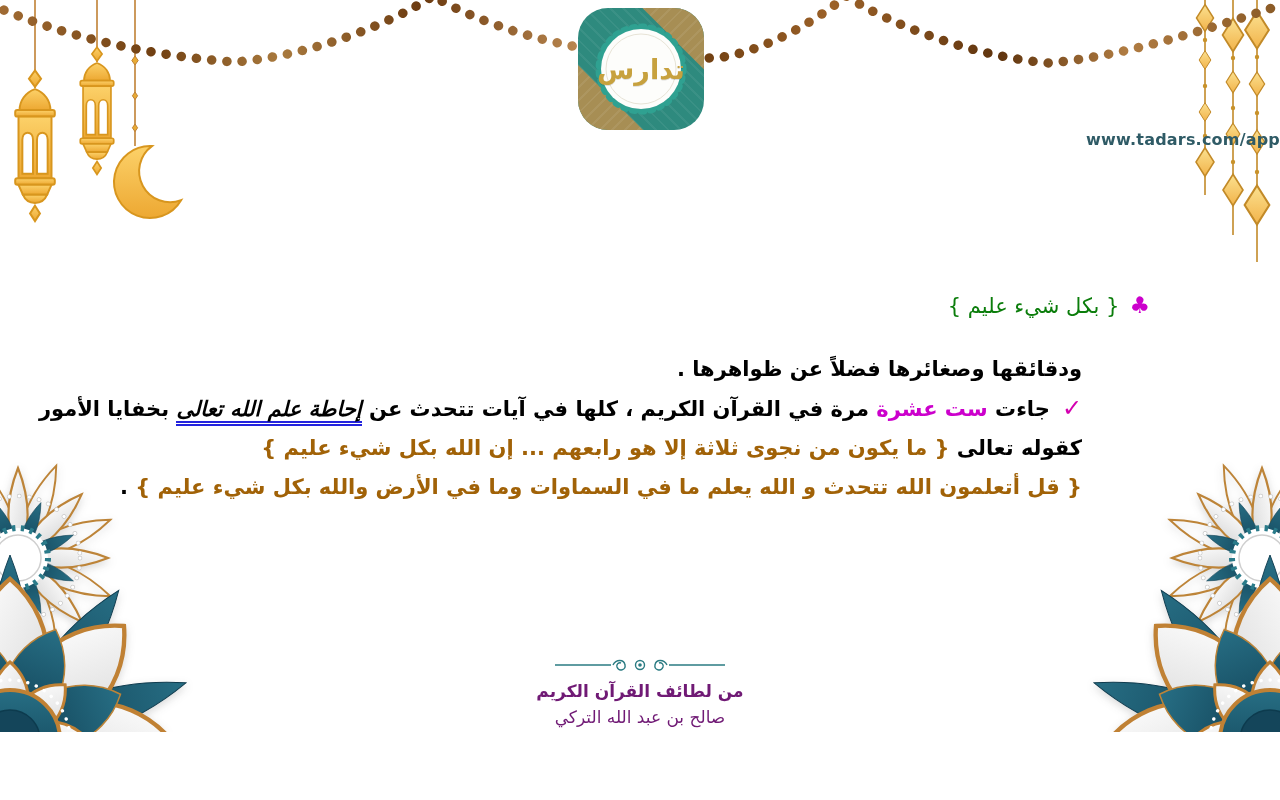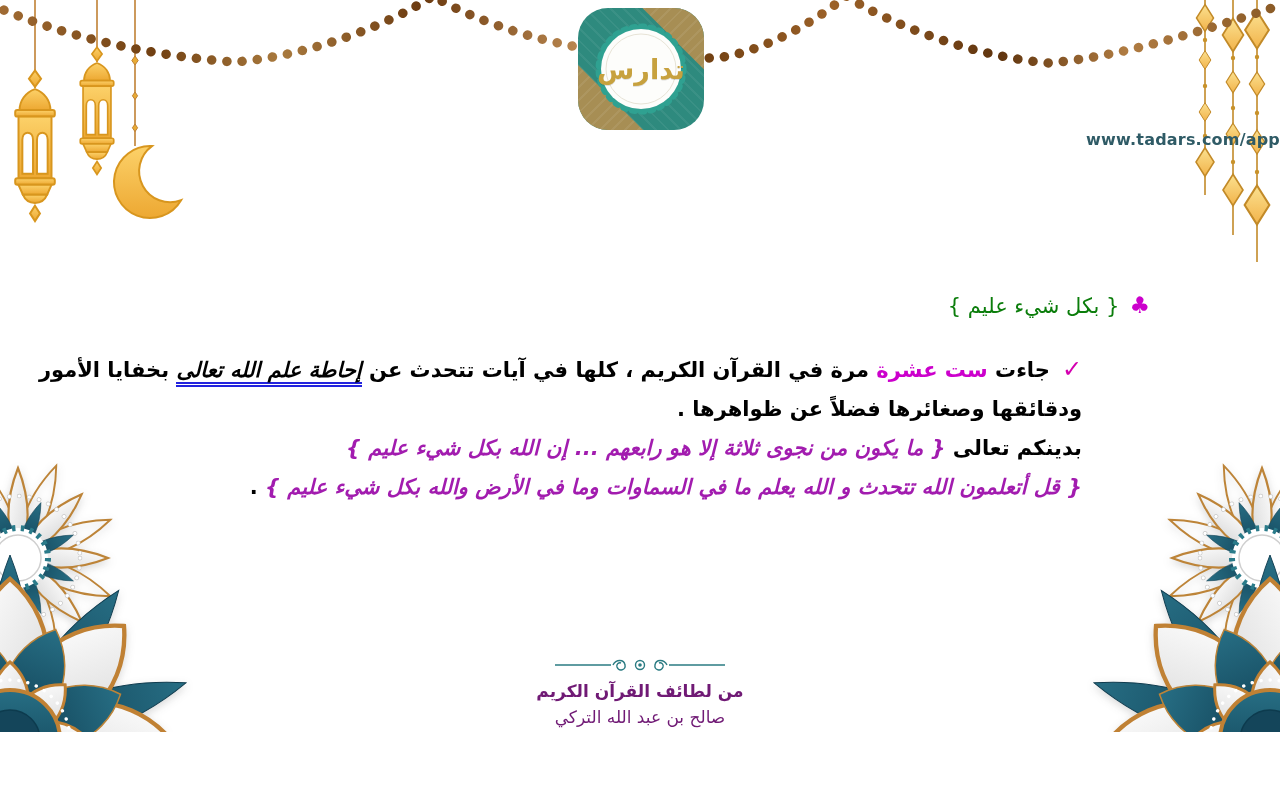--- a/index.html
+++ b/index.html
@@ -34,21 +34,21 @@
           font-size:21px; font-weight:normal; white-space:nowrap; }
   .club { color:#cc00cc; font-size:23px; margin-left:10px; }
   .heading-text { color:#0b7d0b; }
 
   
   .bodytext { position:absolute; top:350px; right:198px; left:140px; direction:rtl; text-align:right;
           z-index:5; font-size:21px; font-weight:bold; color:#000000; line-height:39px; }
   .bline { white-space:nowrap; }
   .check { color:#d400b0; font-size:24px; margin-left:12px; font-style:italic; }
   .magenta { color:#cc00cc; }
-  .green { color:#a21caf;font-style:italic; }
+  .green { color:#a16207; }
   .blue-underline { font-style:italic; border-bottom:5px double #2323dd; padding-bottom:0px; }
 
   
   .footer { position:absolute; left:0; right:0; bottom:2px; text-align:center; z-index:5; color:#701a75; }
   .footer .series { font-size:17px; font-weight:bold; line-height:26px; margin-top:2px; }
   .footer .author { font-size:17px; font-weight:normal; line-height:26px; }
   .footer .handle { font-size:15px; font-weight:bold; line-height:20px; }
 </style>
 </head>
 <body>
@@ -343,26 +343,26 @@
     </svg>
     <div class="logo-word" dir="rtl">تدارس</div>
   </div>
   <div class="app-url">www.tadars.com/app</div>
 
   <div class="heading">
     <span class="club">♣</span><span class="heading-text">{ بكل شيء عليم }</span>
   </div>
 
   <div class="bodytext" dir="rtl">
+    <div class="bline">ودقائقها وصغائرها فضلاً عن ظواهرها .</div>
     <div class="bline">
       <span class="check">✓</span><span>جاءت </span><span class="magenta">ست عشرة</span><span> مرة في القرآن الكريم ، كلها في آيات تتحدث عن </span><span class="blue-underline">إحاطة علم الله تعالى</span><span> بخفايا الأمور</span>
     </div>
-    <div class="bline">ودقائقها وصغائرها فضلاً عن ظواهرها .</div>
     <div class="bline">
-      <span>بدينكم تعالى </span><span class="green">{ ما يكون من نجوى ثلاثة إلا هو رابعهم ... إن الله بكل شيء عليم }</span>
+      <span>كقوله تعالى </span><span class="green">{ ما يكون من نجوى ثلاثة إلا هو رابعهم ... إن الله بكل شيء عليم }</span>
     </div>
     <div class="bline">
       <span class="green">{ قل أتعلمون الله تتحدث و الله يعلم ما في السماوات وما في الأرض والله بكل شيء عليم }</span><span> .</span>
     </div>
   </div>
 
   <div class="footer">
     <svg width="170" height="16" viewBox="0 0 170 16">
       <g stroke="#2a7b82" fill="none" stroke-width="1.4">
         <line x1="0" y1="9" x2="56" y2="9"></line>

